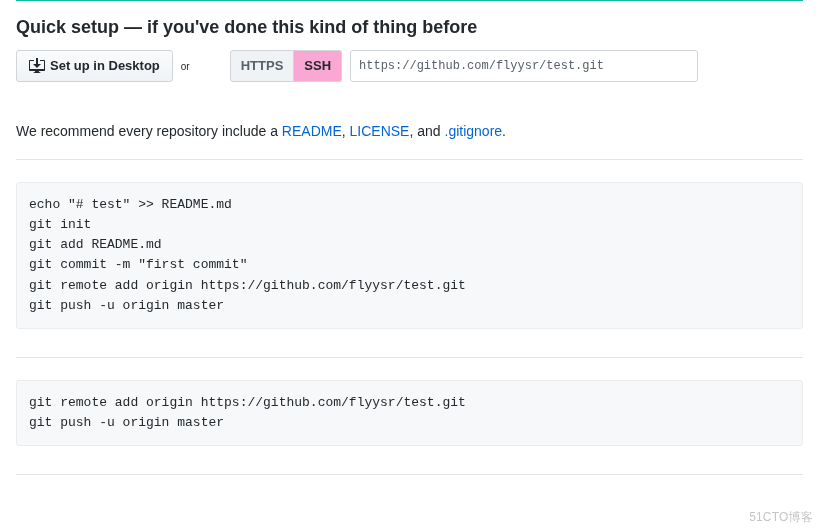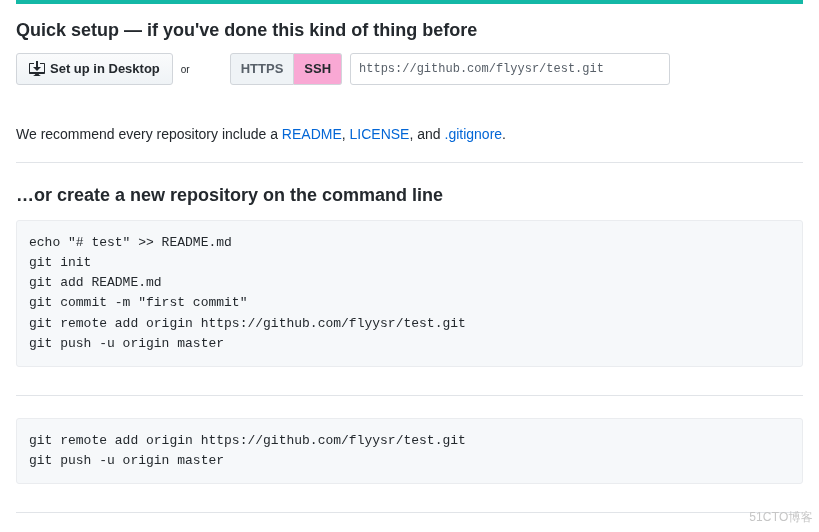--- a/index.html
+++ b/index.html
@@ -7,21 +7,21 @@
       font-family: -apple-system, BlinkMacSystemFont, "Segoe UI", Helvetica, Arial, sans-serif;
       font-size: 14px;
       color: #24292e;
       background: #fff;
       width: 819px;
     }
     .container {
       padding: 0 16px;
     }
     .quick-setup {
-      border-top: 4px solid #14b8a6;
+      border-top: 1px solid #14b8a6;
       border-bottom: 1px solid #e1e4e8;
       background: #fff;
       padding: 16px 0 20px 0;
     }
     .section {
       border-bottom: 1px solid #e1e4e8;
       padding: 22px 0 28px 0;
     }
     .section:last-child {
       border-bottom: none;
@@ -88,21 +88,21 @@
     .btn-toggle:last-child {
       border-radius: 0 3px 3px 0;
       border-left: 0;
     }
     .btn-toggle.selected {
       background: #eff3f6;
       color: #586069;
     }
     .url-input {
       flex: 0 0 auto;
-      width: 320px;
+      width: 348px;
       padding: 5px 8px;
       font-family: SFMono-Regular, Consolas, "Liberation Mono", Menlo, monospace;
       font-size: 12px;
       border: 1px solid #d1d5da;
       border-radius: 3px;
       background: #fff;
       color: #586069;
       line-height: 20px;
     }
     .recommend-text {
@@ -158,21 +158,20 @@
         <button class="btn-toggle">SSH</button>
       </div>
       <input class="url-input" type="text" readonly="" value="https://github.com/flyysr/test.git" style="">
     </div>
     <div class="recommend-text">
       <span>We recommend every repository include a </span><a class="link">README</a><span>, </span><a class="link">LICENSE</a><span>, and </span><a class="link">.gitignore</a><span>.</span>
     </div>
   </div>
 
   <div class="section">
-    <h2>…or create a new repository on the command line</h2>
     <div class="code-block">echo "# test" &gt;&gt; README.md
 git init
 git add README.md
 git commit -m "first commit"
 git remote add origin https://github.com/flyysr/test.git
 git push -u origin master</div>
   </div>
 
   <div class="section">
     <div class="code-block">git remote add origin https://github.com/flyysr/test.git

